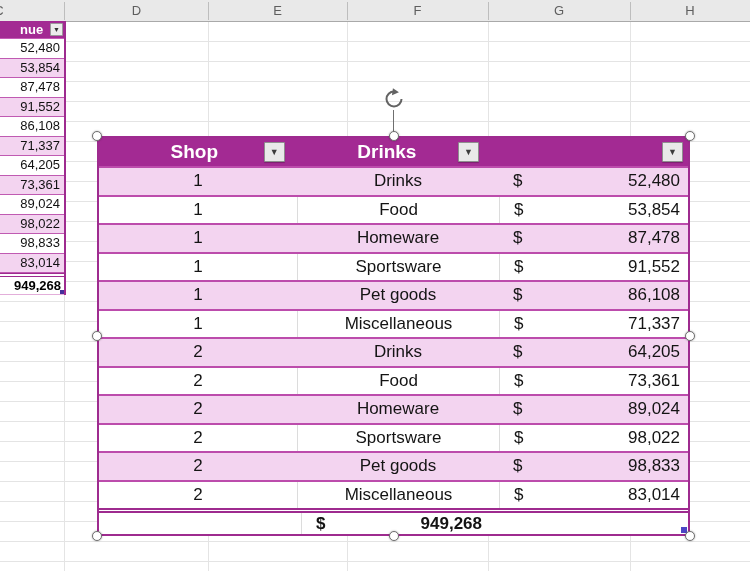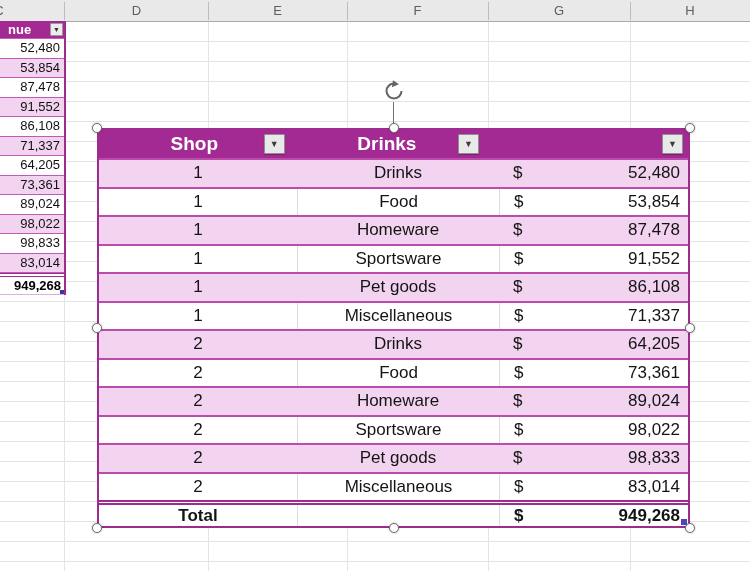--- a/index.html
+++ b/index.html
@@ -14,41 +14,41 @@
   .col-sep{position:absolute;top:2px;height:18px;width:1px;background:#bdbdbd;}
 
   .hgrid{position:absolute;left:0;top:22px;right:0;bottom:0;z-index:0;
     background:repeating-linear-gradient(to bottom,transparent 0 19px,#e4e4e4 19px 20px);}
   .vgrid{position:absolute;top:22px;bottom:0;width:1px;background:#e4e4e4;z-index:0;}
 
   
   .src-col{position:absolute;left:0;top:21px;width:64px;z-index:2;
     border-right:2px solid var(--border-magenta,#9e2b8f);background:#fff;}
   .src-head{height:17px;background:var(--header-purple,#a32a93);color:#fff;
-    font-weight:bold;font-size:13px;line-height:17px;padding-left:8px;
+    font-weight:bold;font-size:13px;line-height:17px;padding-left:20px;
     display:flex;align-items:center;justify-content:space-between;
     border-bottom:1px solid #c55cb6;}
   .src-cell{height:18.5px;font-size:13px;line-height:18.5px;text-align:right;
     padding-right:4px;border-bottom:1px solid #c05ab2;color:#111;}
   .src-cell:nth-child(odd){background:var(--band-pink,#f3d4f0);}
   .src-cell:nth-child(even){background:#fff;}
   .src-divider{height:4px;background:linear-gradient(to bottom,
     #9e2b8f 0 1.5px,#fff 1.5px 2.7px,#9e2b8f 2.7px 4px);}
   .src-total{position:relative;height:17px;font-size:13px;line-height:17px;
     font-weight:bold;text-align:right;padding-right:3px;background:#fff;
     border-bottom:1.5px solid #e3aeda;}
   .src-corner{position:absolute;right:0;bottom:0;width:4px;height:4px;
     background:#45309c;}
   .mini-filter{width:13px;height:13px;background:#ececec;border:1px solid #9a9a9a;
     margin-right:1px;display:flex;align-items:center;justify-content:center;
     box-sizing:border-box;border-radius:1px;}
   .mini-filter .tri{font-size:7px;color:#333;line-height:1;}
 
   
-  .float-obj{position:absolute;left:97px;top:128px;width:593px;height:400px;z-index:3;}
+  .float-obj{position:absolute;left:97px;top:136px;width:593px;height:400px;z-index:3;}
   .snap-table{position:absolute;inset:0;border:2px solid var(--border-magenta,#9e2b8f);
     background:#fff;display:flex;flex-direction:column;box-sizing:border-box;}
   .t-head{display:flex;height:28px;background:var(--header-purple,#a32a93);}
   .t-head .hcell{position:relative;color:#fff;font-weight:bold;font-size:19px;
     display:flex;align-items:center;justify-content:center;}
   .t-row{display:flex;height:28.5px;border-top:2px solid #bc4cac;box-sizing:border-box;}
   .t-row:nth-child(even){background:var(--band-pink,#f3d4f0);}
   .t-row:nth-child(odd){background:#fff;}
   .t-row:nth-child(odd) .cell + .cell,
   .t-total .cell + .cell{border-left:1px solid #dcdcdc;}
@@ -245,21 +245,20 @@
         <div class="cell c-shop">2</div>
         <div class="cell c-prod">Miscellaneous</div>
         <div class="cell c-rev">
             <span>$</span>
             <span>83,014</span>
           </div>
       </div>
 
       <div class="t-divider"></div>
       <div class="t-total">
-        <div class="cell c-shop">Total</div>
         <div class="cell c-prod"></div>
         <div class="cell c-rev">
             <span>$</span>
             <span>949,268</span>
           </div>
       </div>
     </div>
 
     <span class="obj-corner-dot"></span>
 

